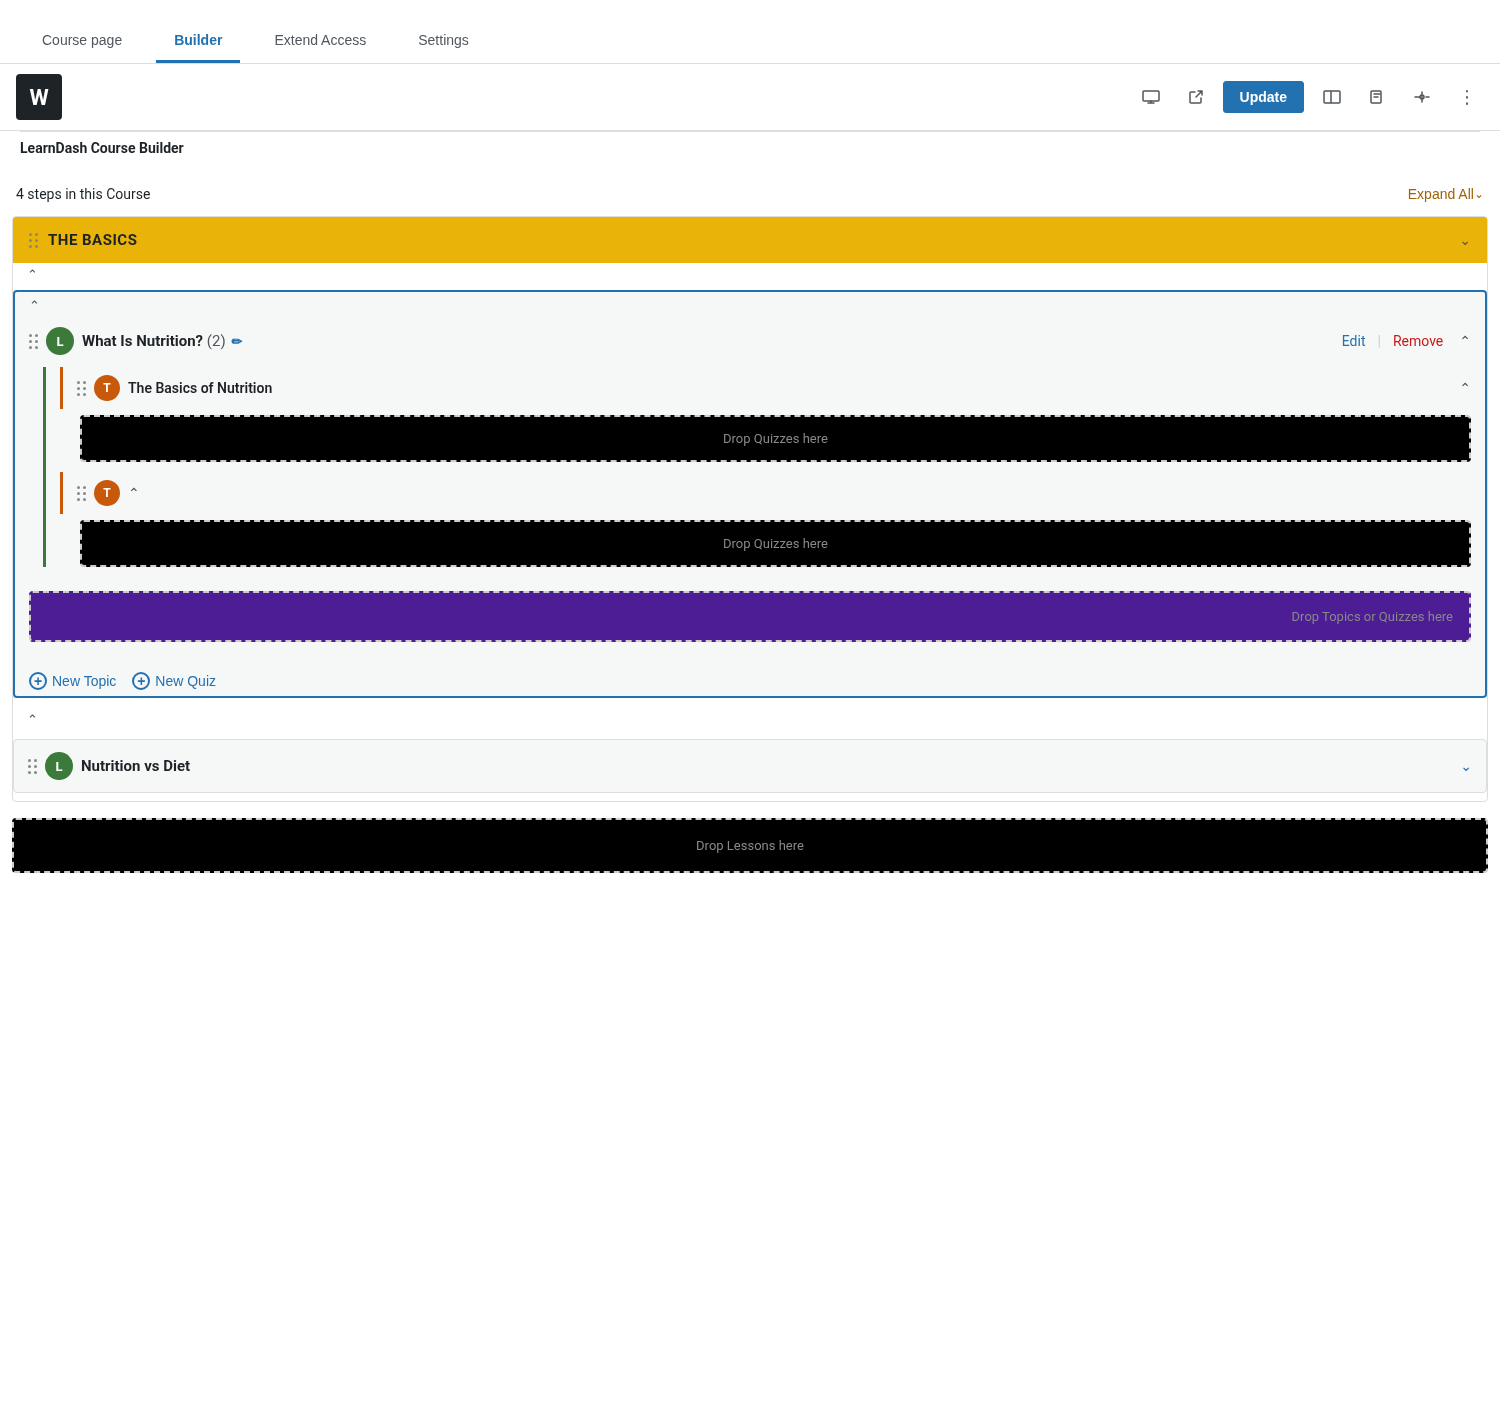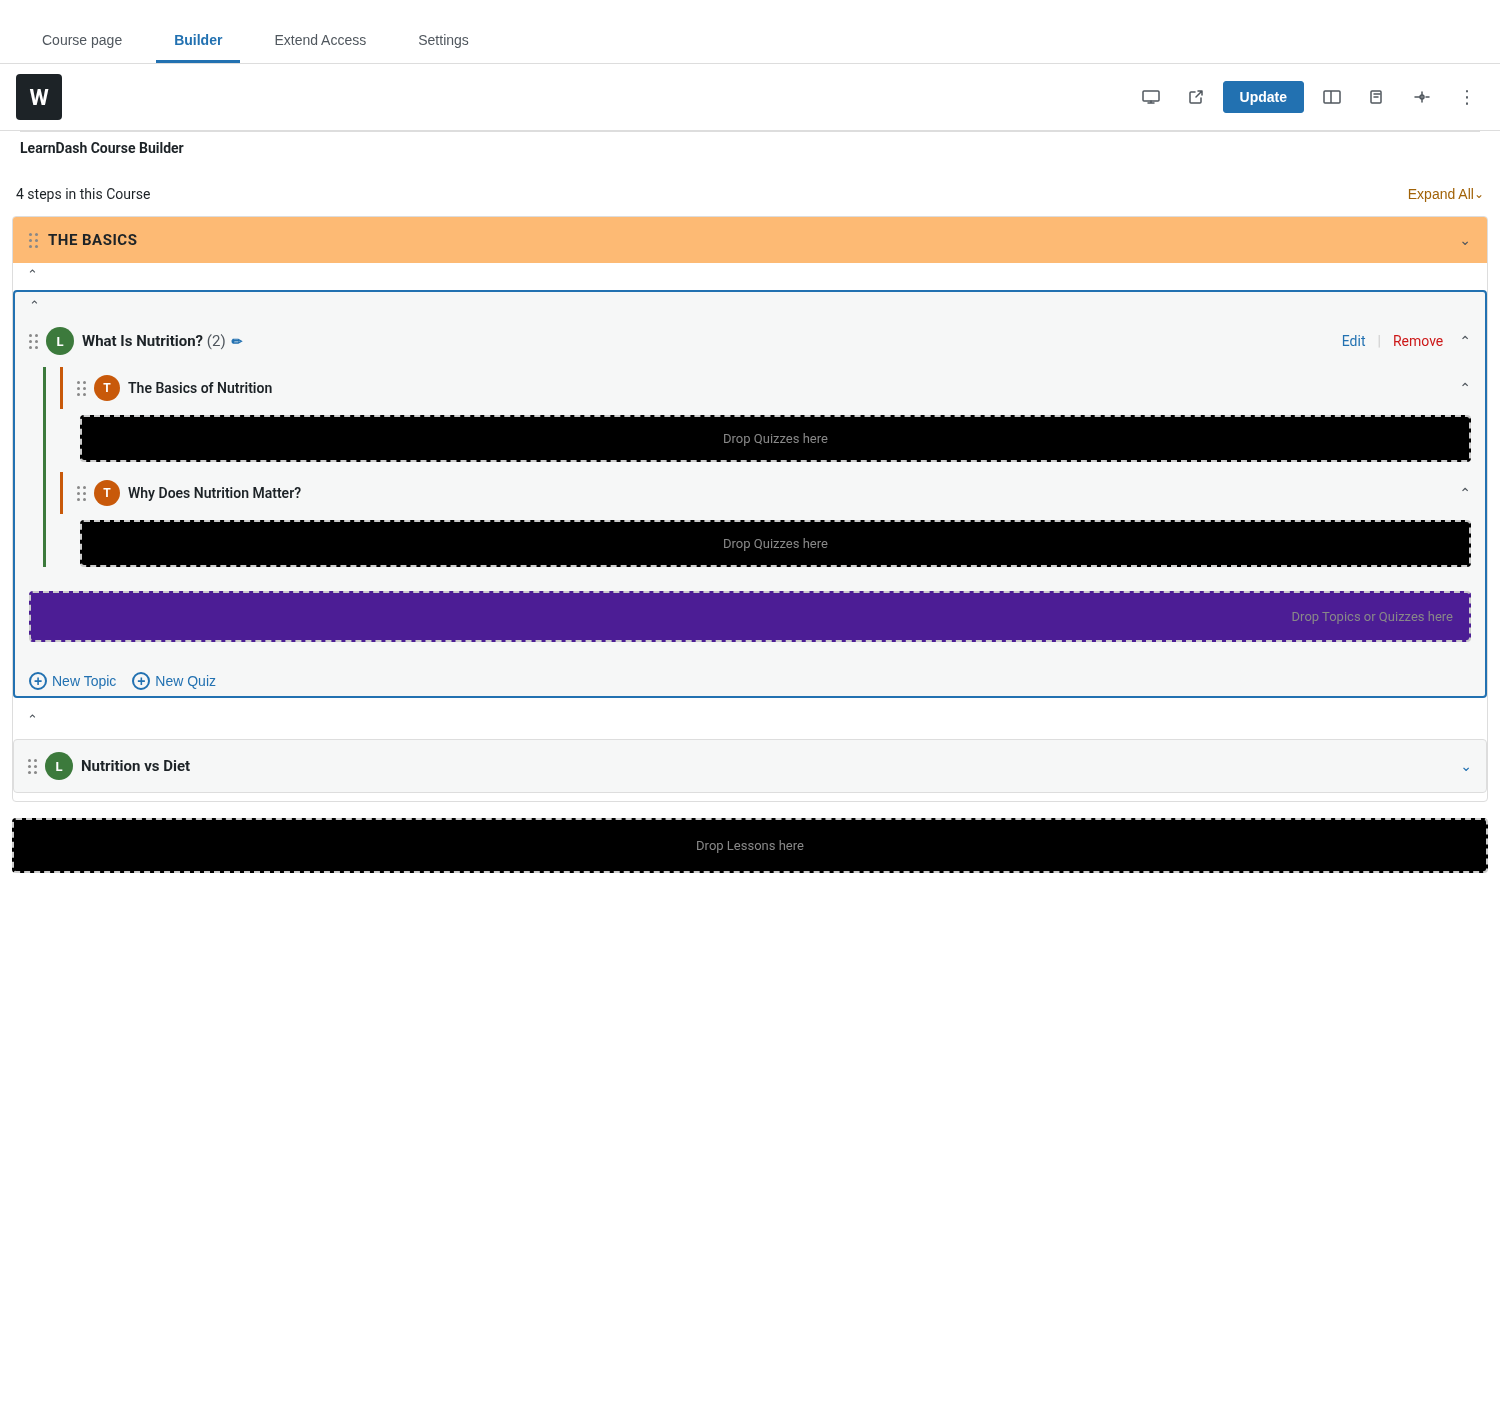--- a/index.html
+++ b/index.html
@@ -27,21 +27,21 @@
 
     
     .builder-content { padding: 16px 12px; }
     .steps-info-row { display: flex; align-items: center; justify-content: space-between; padding: 10px 4px 14px; }
     .steps-count { font-size: 14px; color: #1d2327; }
     .expand-all-btn { display: flex; align-items: center; color: #a16207; cursor: pointer; font-size: 14px; font-weight: 500; background: none; border: none; }
     .expand-all-btn .chevron { font-size: 12px; }
 
     
     .section-container { border: 1px solid #ddd; border-radius: 4px; margin-bottom: 16px; overflow: hidden; }
-    .section-header { background: #fdba74; padding: 14px 16px; display: flex; align-items: center; gap: 10px; }
+    .section-header { background: #eab308; padding: 14px 16px; display: flex; align-items: center; gap: 10px; }
     .drag-dots { color: #888; font-size: 10px; letter-spacing: 1px; cursor: grab; display: flex; flex-direction: column; gap: 2px; }
     .drag-dots-grid { display: grid; grid-template-columns: 3px 3px; gap: 3px; }
     .drag-dots-grid span { width: 3px; height: 3px; background: #888; border-radius: 50%; display: block; }
     .section-title { font-size: 15px; font-weight: 700; color: #1d2327; letter-spacing: 0.5px; flex: 1; }
     .section-chevron { font-size: 14px; color: #50575e; cursor: pointer; }
 
     
     .lesson-block { border: 2px solid #2271b1; border-radius: 4px; margin: 4px 0; background: #f6f7f7; }
     .lesson-header { display: flex; align-items: center; gap: 8px; padding: 12px 14px; position: relative; }
     .lesson-icon { width: 28px; height: 28px; background: #3c7a3c; border-radius: 50%; display: flex; align-items: center; justify-content: center; color: #fff; font-size: 13px; font-weight: bold; flex-shrink: 0; }
@@ -226,21 +226,20 @@
                   <span></span>
                 <span></span>
                   <span></span>
                 <span></span>
                   <span></span>
               </div>
             </div>
             <div class="topic-icon">
               <span>T</span>
             </div>
-            <span class="topic-title">Why Does Nutrition Matter?</span>
             <button class="topic-collapse-btn">⌃</button>
           </div>
           <div class="topic-quiz-drop">
             <span>Drop Quizzes here</span>
           </div>
         </div>
 
       </div>
 
       <div style="padding: 4px 14px 10px 14px;">

